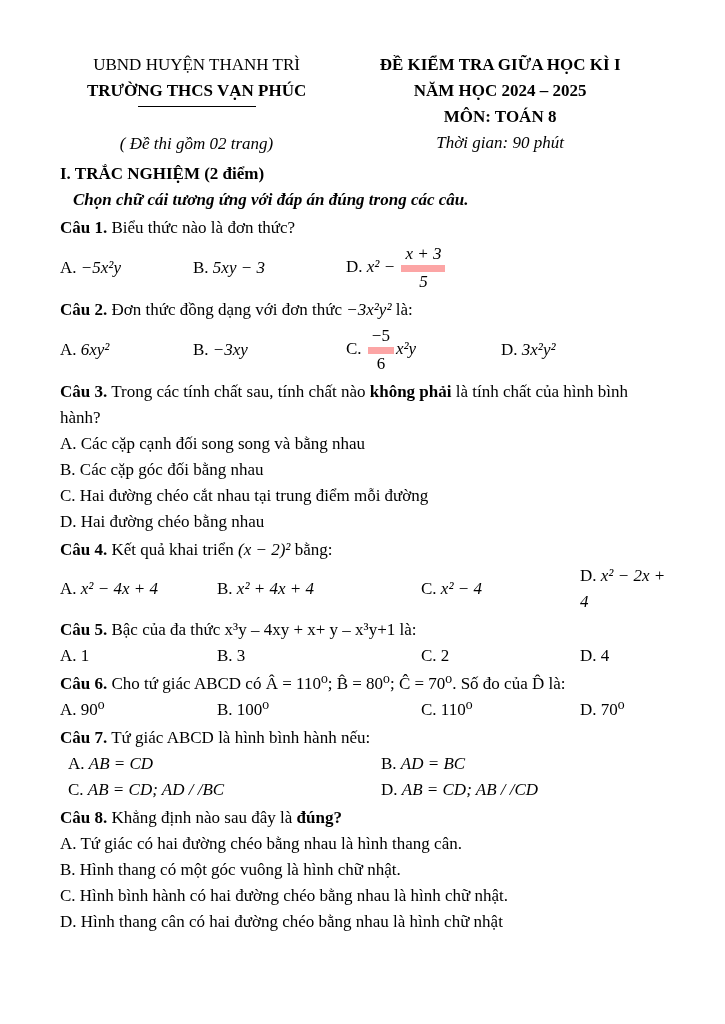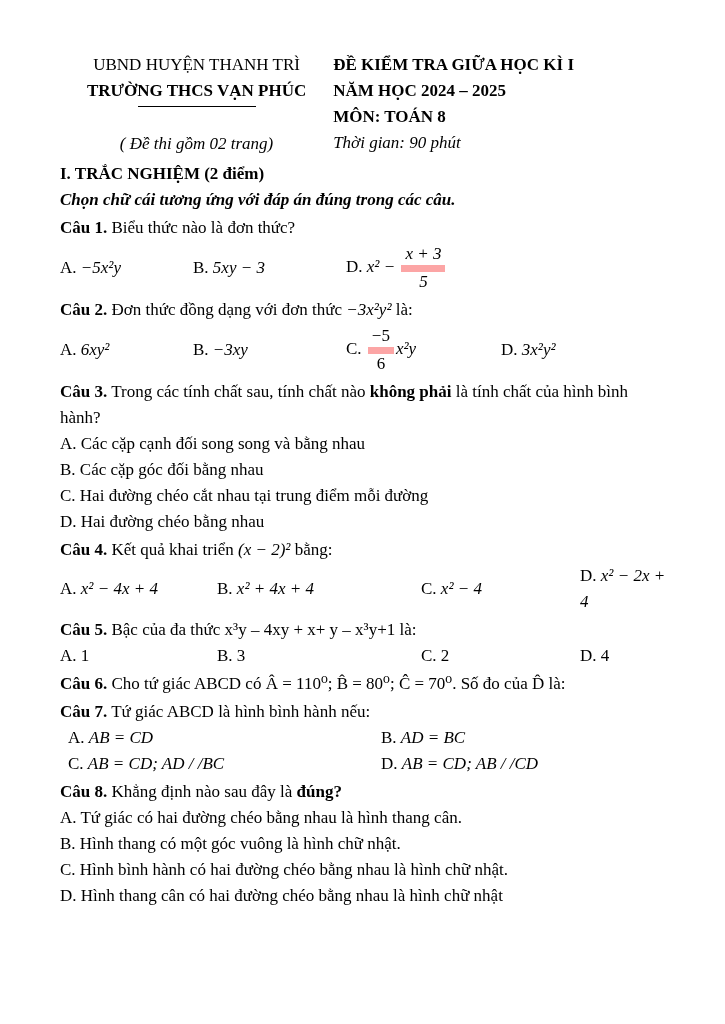--- a/index.html
+++ b/index.html
@@ -13,33 +13,33 @@
   .page {
     width: 725px; height: 1024px;
     box-sizing: border-box;
     padding: 52px 58px 16px 60px;
     overflow: hidden;
     background: #ffffff;
   }
   
   .header { display: flex; }
   .h-left { width: 45%; text-align: center; }
-  .h-right { width: 55%; }
+  .h-right { width: 55%; text-align: center; }
   .bold { font-weight: bold; }
   .school-underline {
     width: 118px; height: 0;
     border-top: 1.6px solid #000;
     margin: 2px auto 0 auto;
   }
   .pages-note { font-style: italic; margin-top: 24px; }
   .h-right .line { font-weight: bold; }
   .h-right .duration { font-weight: normal; font-style: italic; }
   
   .section-title { font-weight: bold; margin-top: 4px; }
-  .instruction { font-weight: bold; font-style: italic; }
+  .instruction { font-weight: bold; font-style: italic; margin-left: 13px; }
   
   .q { margin-top: 2px; }
   .qnum { font-weight: bold; }
   .math { font-style: italic; }
   .opts4a { display: grid; grid-template-columns: 133px 153px 155px auto; align-items: center; }
   .opts4b { display: grid; grid-template-columns: 133px 180px 135px auto; align-items: center; gap: 24px; }
   .opts2  { display: grid; grid-template-columns: 313px auto; margin-left: 8px; }
   .opt-tall { min-height: 54px; }
   .optlist div { line-height: 26px; }
   .opt-label { font-style: normal; }
@@ -122,20 +122,26 @@
     <div class="opts4b">
       <div><span class="opt-label">A.</span> <span>1</span></div>
       <div><span class="opt-label">B.</span> <span>3</span></div>
       <div><span class="opt-label">C.</span> <span>2</span></div>
       <div><span class="opt-label">D.</span> <span>4</span></div>
     </div>
   </div>
 
   <div class="q">
     <div><span class="qnum">Câu 6.</span><span> Cho tứ giác ABCD có </span><span>Â = 110⁰; B̂ = 80⁰; Ĉ = 70⁰</span><span>. Số đo của D̂ là:</span></div>
+    <div class="opts4b">
+      <div><span class="opt-label">A.</span> <span>90⁰</span></div>
+      <div><span class="opt-label">B.</span> <span>100⁰</span></div>
+      <div><span class="opt-label">C.</span> <span>110⁰</span></div>
+      <div><span class="opt-label">D.</span> <span>70⁰</span></div>
+    </div>
   </div>
 
   <div class="q">
     <div><span class="qnum">Câu 7.</span><span> Tứ giác ABCD là hình bình hành nếu:</span></div>
     <div class="opts2">
       <div><span class="opt-label">A.</span> <span class="opt-val-i">AB = CD</span></div>
       <div><span class="opt-label">B.</span> <span class="opt-val-i">AD = BC</span></div>
       <div><span class="opt-label">C.</span> <span class="opt-val-i">AB = CD; AD / /BC</span></div>
       <div><span class="opt-label">D.</span> <span class="opt-val-i">AB = CD; AB / /CD</span></div>
     </div>

